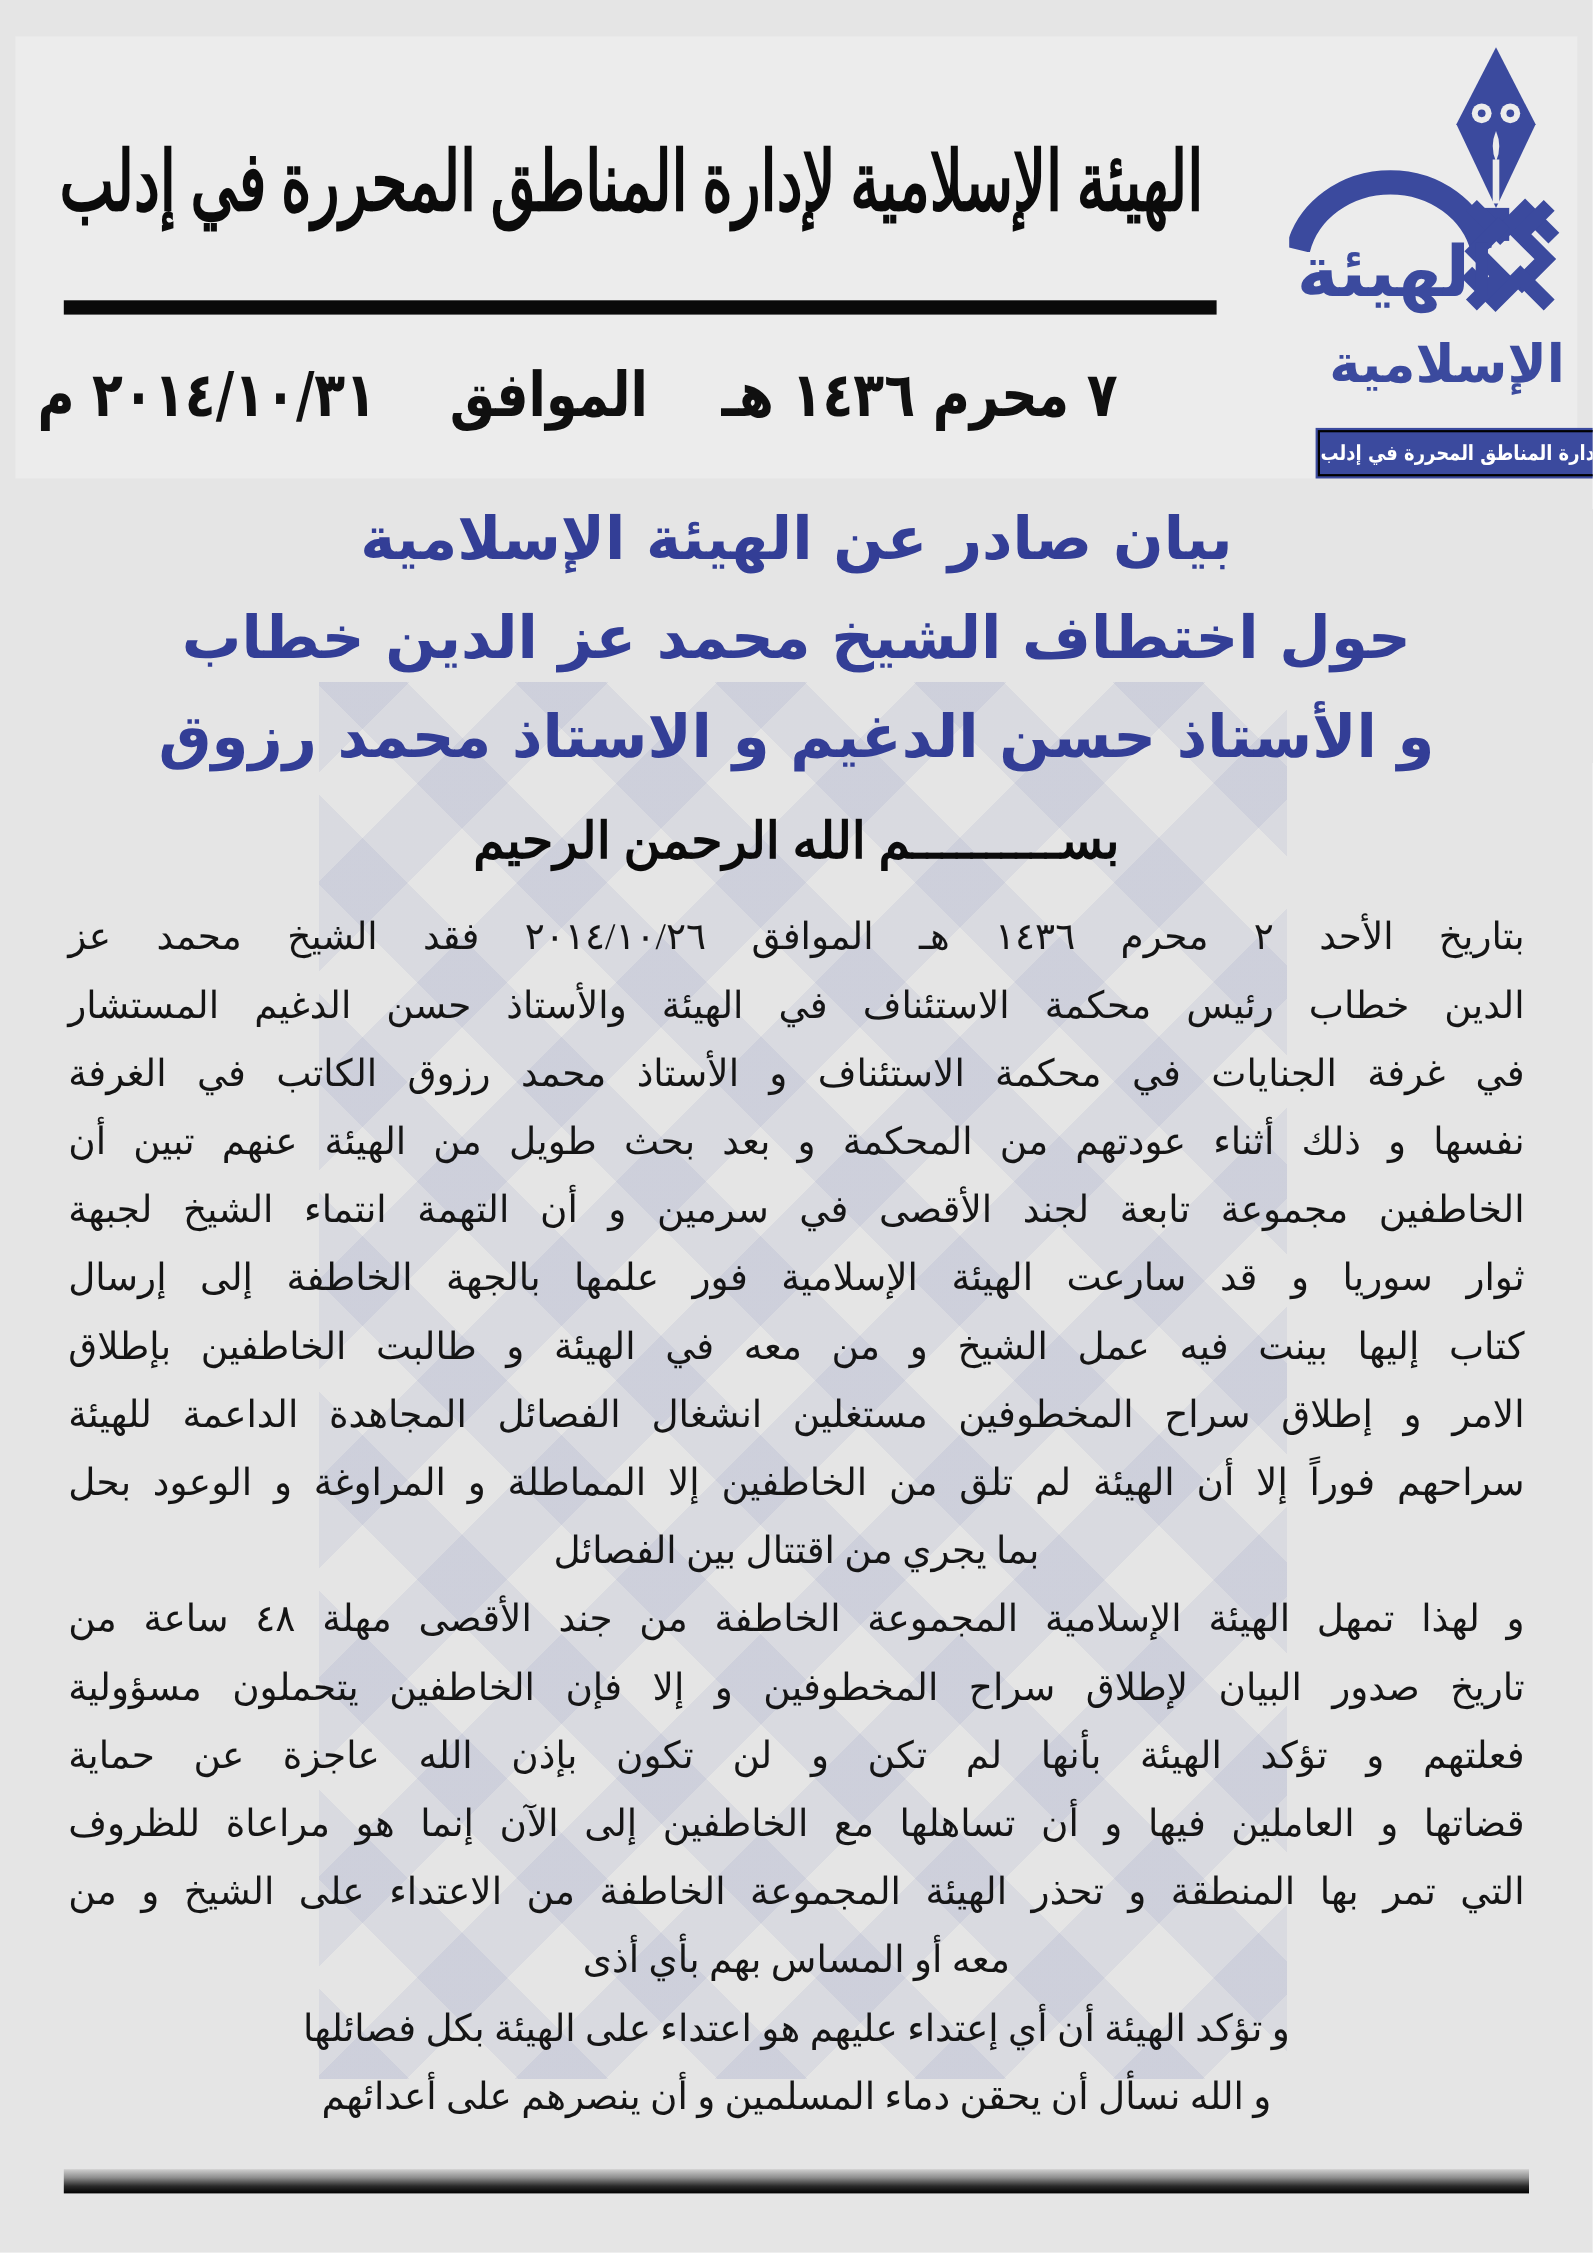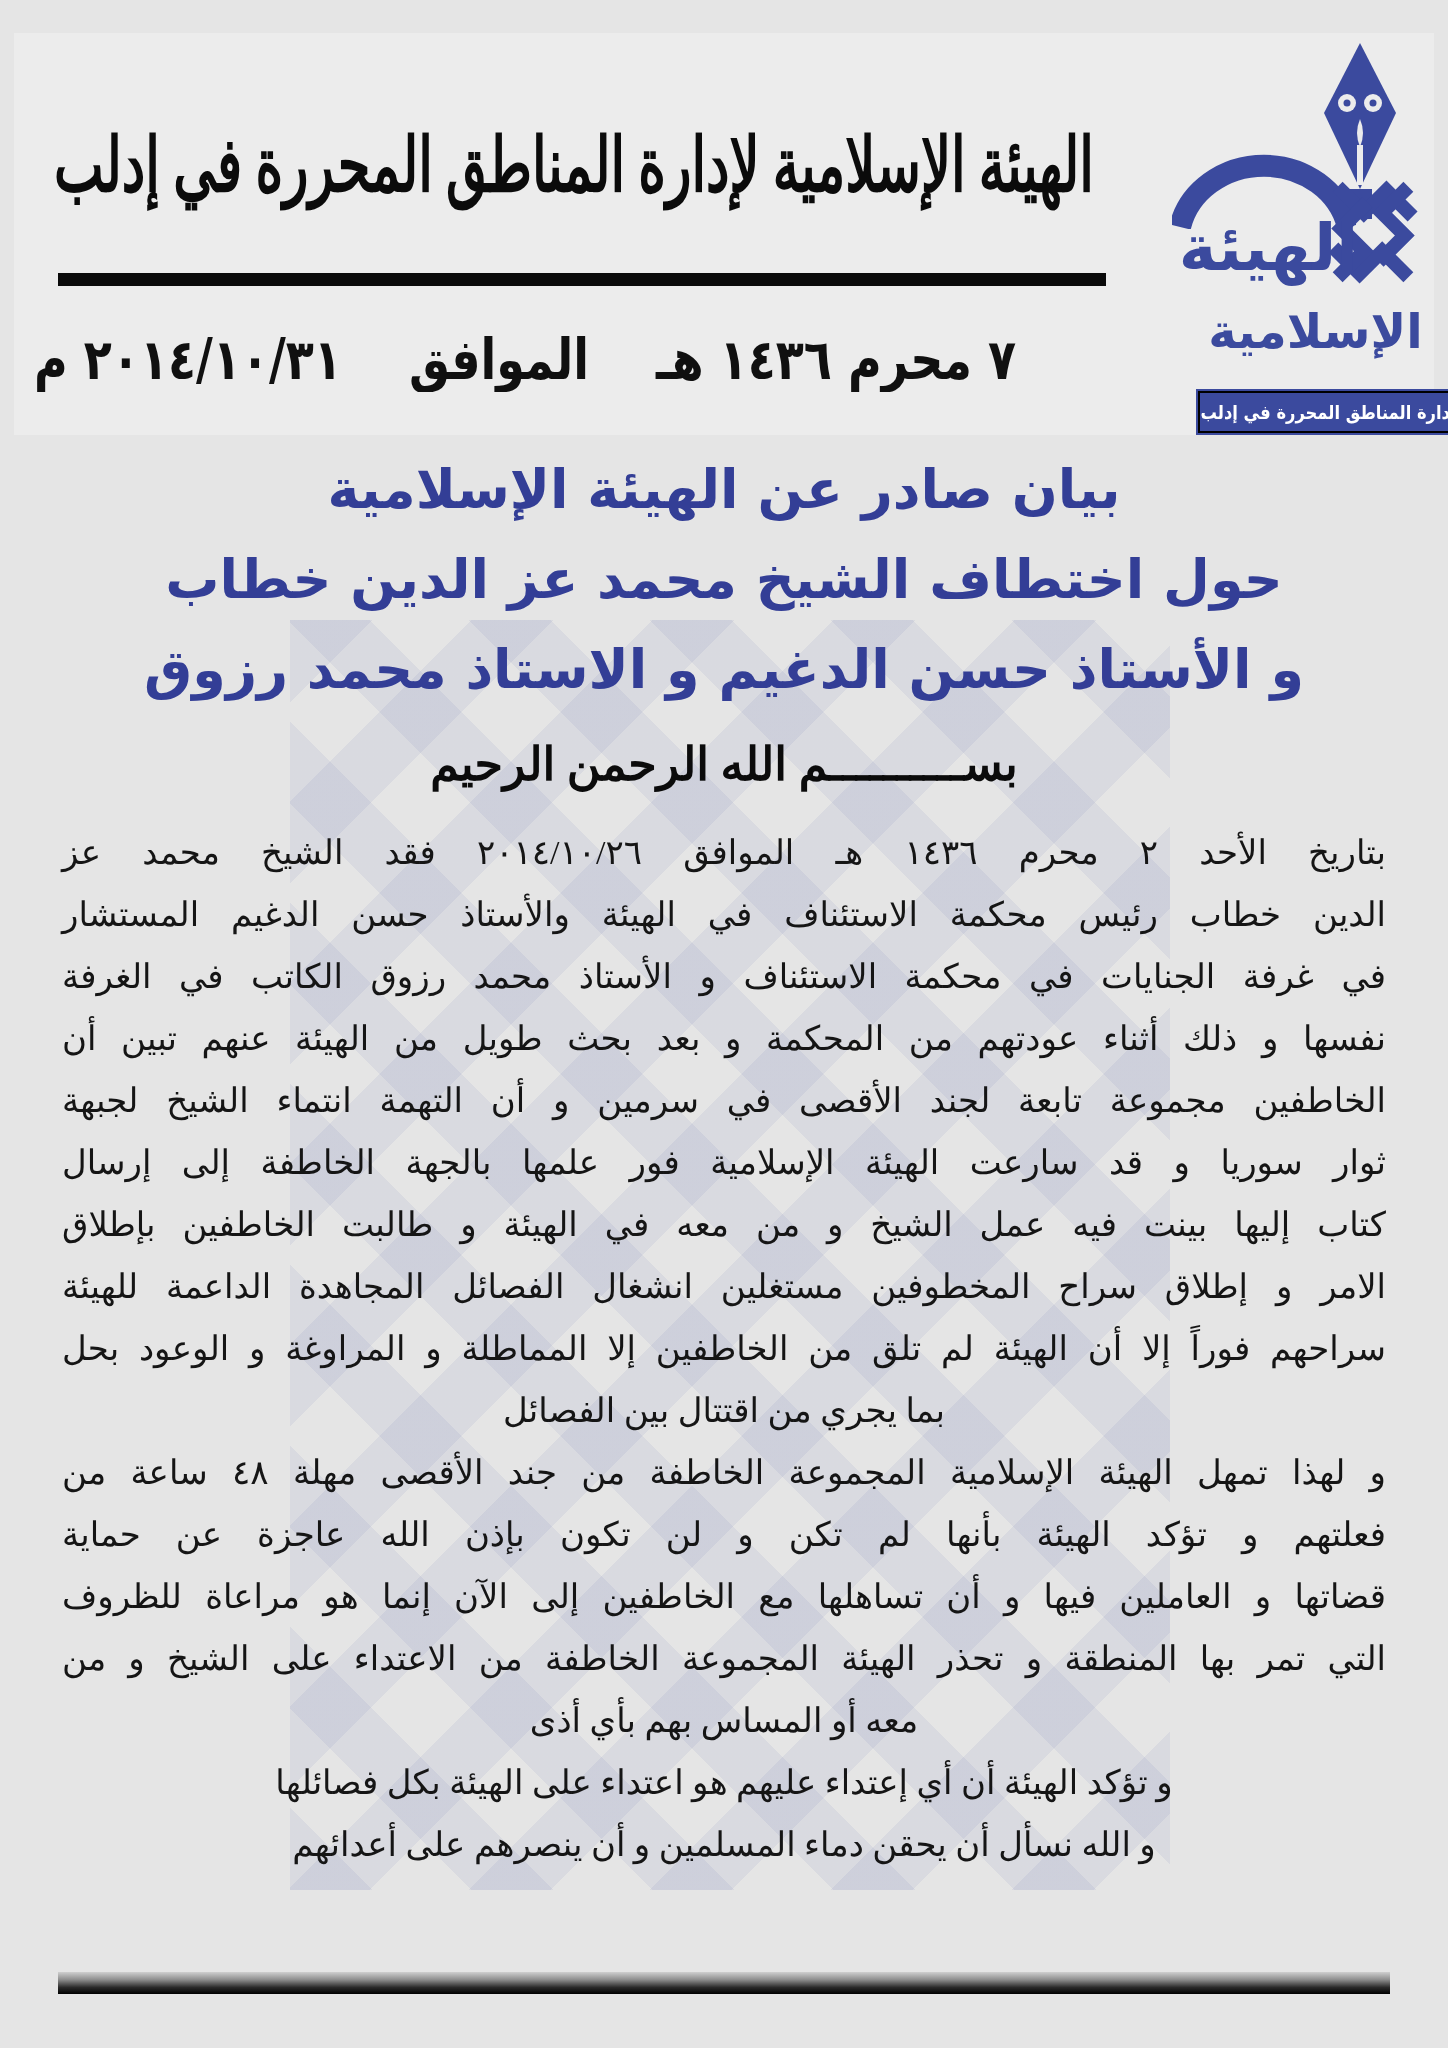--- a/index.html
+++ b/index.html
@@ -158,20 +158,21 @@
       <div class="body-line justify">الدين خطاب رئيس محكمة الاستئناف في الهيئة والأستاذ حسن الدغيم المستشار</div>
       <div class="body-line justify">في غرفة الجنايات في محكمة الاستئناف و الأستاذ محمد رزوق الكاتب في الغرفة</div>
       <div class="body-line justify">نفسها و ذلك أثناء عودتهم من المحكمة و بعد بحث طويل من الهيئة عنهم تبين أن</div>
       <div class="body-line justify">الخاطفين مجموعة تابعة لجند الأقصى في سرمين و أن التهمة انتماء الشيخ لجبهة</div>
       <div class="body-line justify">ثوار سوريا و قد سارعت الهيئة الإسلامية فور علمها بالجهة الخاطفة إلى إرسال</div>
       <div class="body-line justify">كتاب إليها بينت فيه عمل الشيخ و من معه في الهيئة و طالبت الخاطفين بإطلاق</div>
       <div class="body-line justify">الامر و إطلاق سراح المخطوفين مستغلين انشغال الفصائل المجاهدة الداعمة للهيئة</div>
       <div class="body-line justify">سراحهم فوراً إلا أن الهيئة لم تلق من الخاطفين إلا المماطلة و المراوغة و الوعود بحل</div>
       <div class="body-line center">بما يجري من اقتتال بين الفصائل</div>
       <div class="body-line justify">و لهذا تمهل الهيئة الإسلامية المجموعة الخاطفة من جند الأقصى مهلة <b>٤٨</b> ساعة من</div>
+      <div class="body-line justify">تاريخ صدور البيان لإطلاق سراح المخطوفين و إلا فإن الخاطفين يتحملون مسؤولية</div>
       <div class="body-line justify">فعلتهم و تؤكد الهيئة بأنها لم تكن و لن تكون بإذن الله عاجزة عن حماية</div>
       <div class="body-line justify">قضاتها و العاملين فيها و أن تساهلها مع الخاطفين إلى الآن إنما هو مراعاة للظروف</div>
       <div class="body-line justify">التي تمر بها المنطقة و تحذر الهيئة المجموعة الخاطفة من الاعتداء على الشيخ و من</div>
       <div class="body-line center">معه أو المساس بهم بأي أذى</div>
       <div class="body-line center">و تؤكد الهيئة أن أي إعتداء عليهم هو اعتداء على الهيئة بكل فصائلها</div>
       <div class="body-line center">و الله نسأل أن يحقن دماء المسلمين و أن ينصرهم على أعدائهم</div>
     </div>
 
   <div class="footer-bar"></div>
 

